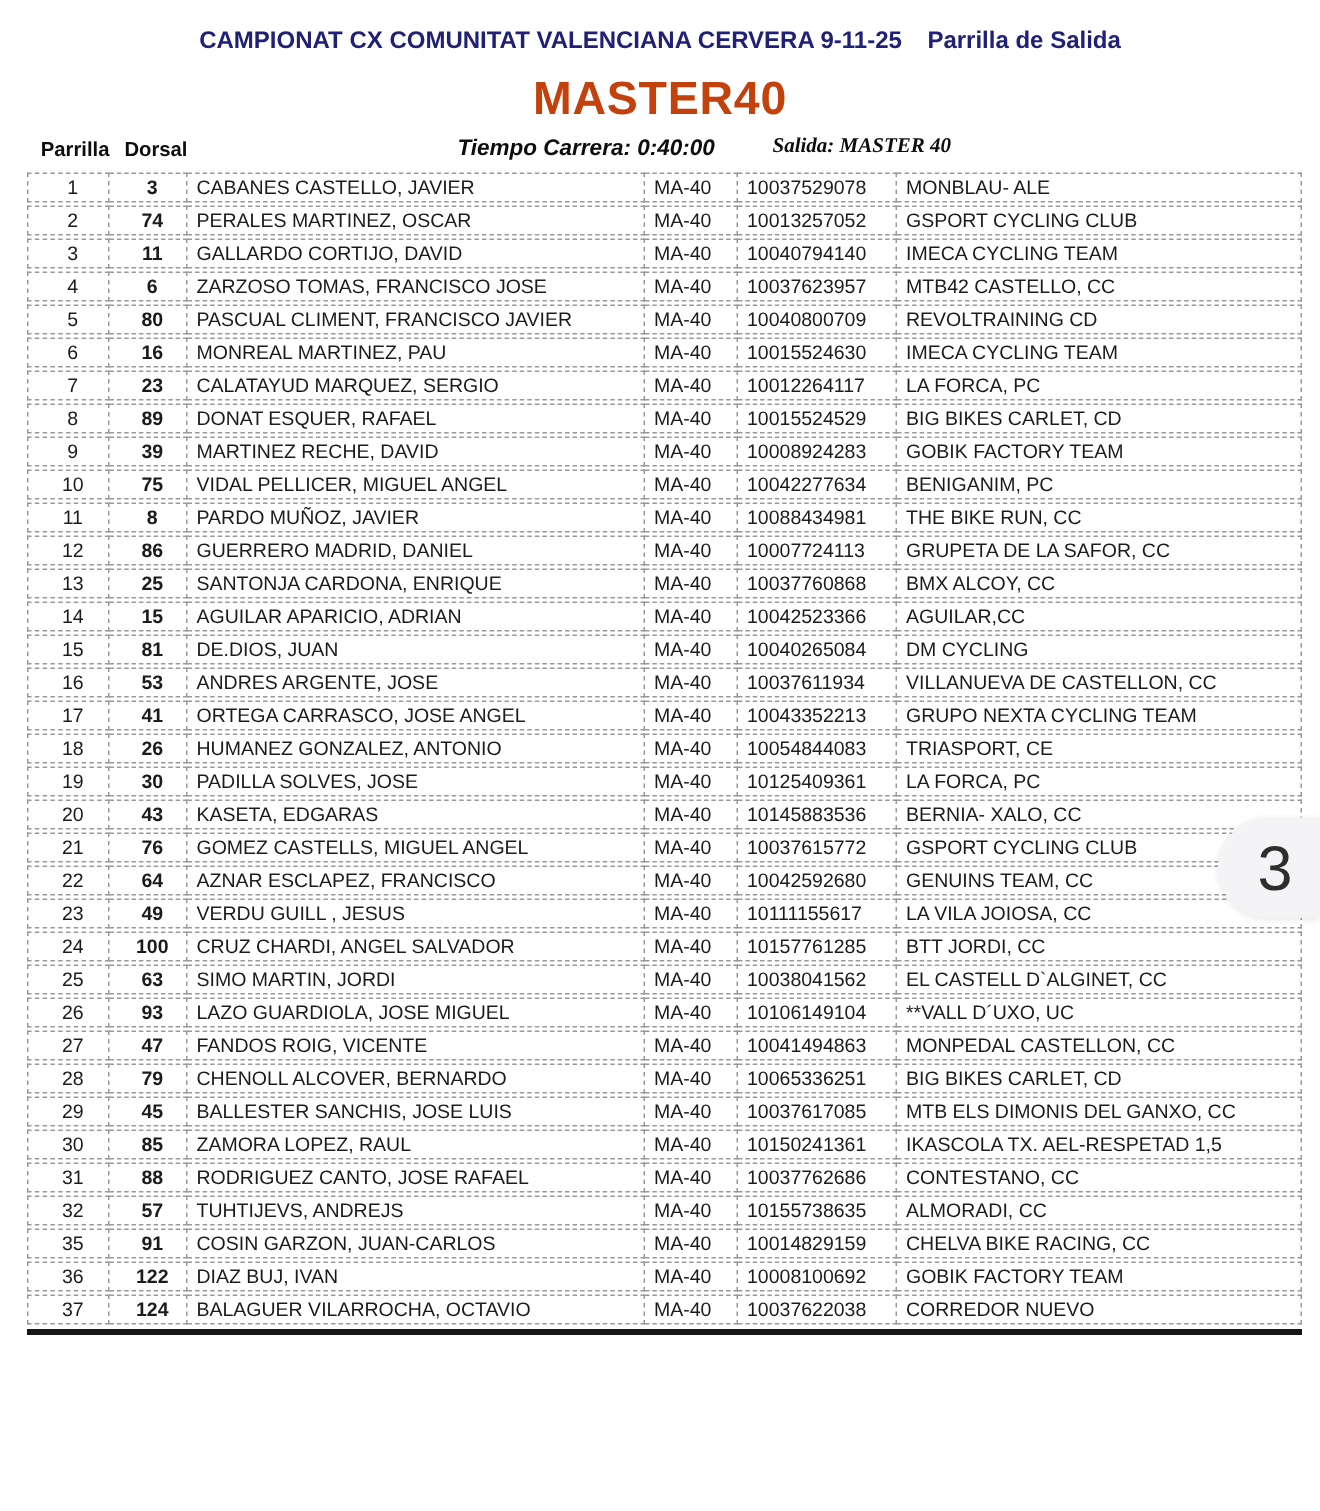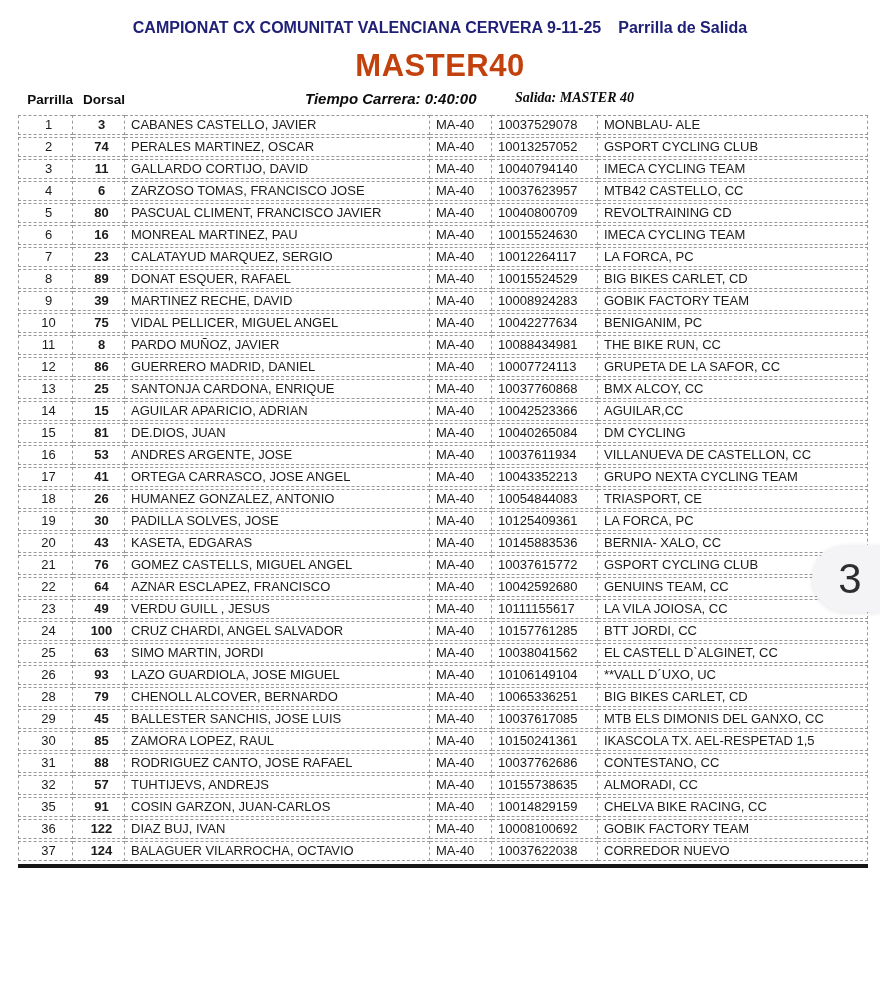--- a/index.html
+++ b/index.html
@@ -321,20 +321,28 @@
       </tr>
       <tr>
         <td class="col-parrilla">26</td>
         <td class="col-dorsal">93</td>
         <td class="col-name">LAZO GUARDIOLA, JOSE MIGUEL</td>
         <td class="col-cat">MA-40</td>
         <td class="col-license">10106149104</td>
         <td class="col-team">**VALL D´UXO, UC</td>
       </tr>
       <tr>
+        <td class="col-parrilla">27</td>
+        <td class="col-dorsal">47</td>
+        <td class="col-name">FANDOS ROIG, VICENTE</td>
+        <td class="col-cat">MA-40</td>
+        <td class="col-license">10041494863</td>
+        <td class="col-team">MONPEDAL CASTELLON, CC</td>
+      </tr>
+      <tr>
         <td class="col-parrilla">28</td>
         <td class="col-dorsal">79</td>
         <td class="col-name">CHENOLL ALCOVER, BERNARDO</td>
         <td class="col-cat">MA-40</td>
         <td class="col-license">10065336251</td>
         <td class="col-team">BIG BIKES CARLET, CD</td>
       </tr>
       <tr>
         <td class="col-parrilla">29</td>
         <td class="col-dorsal">45</td>

